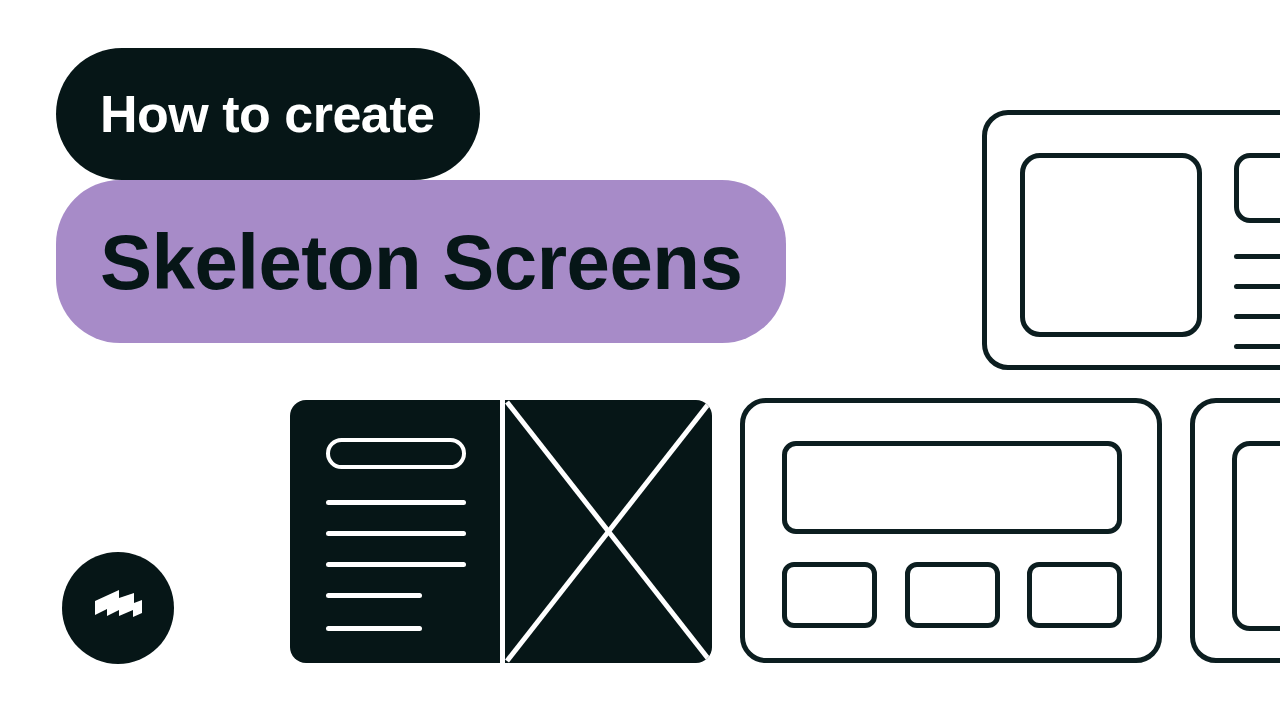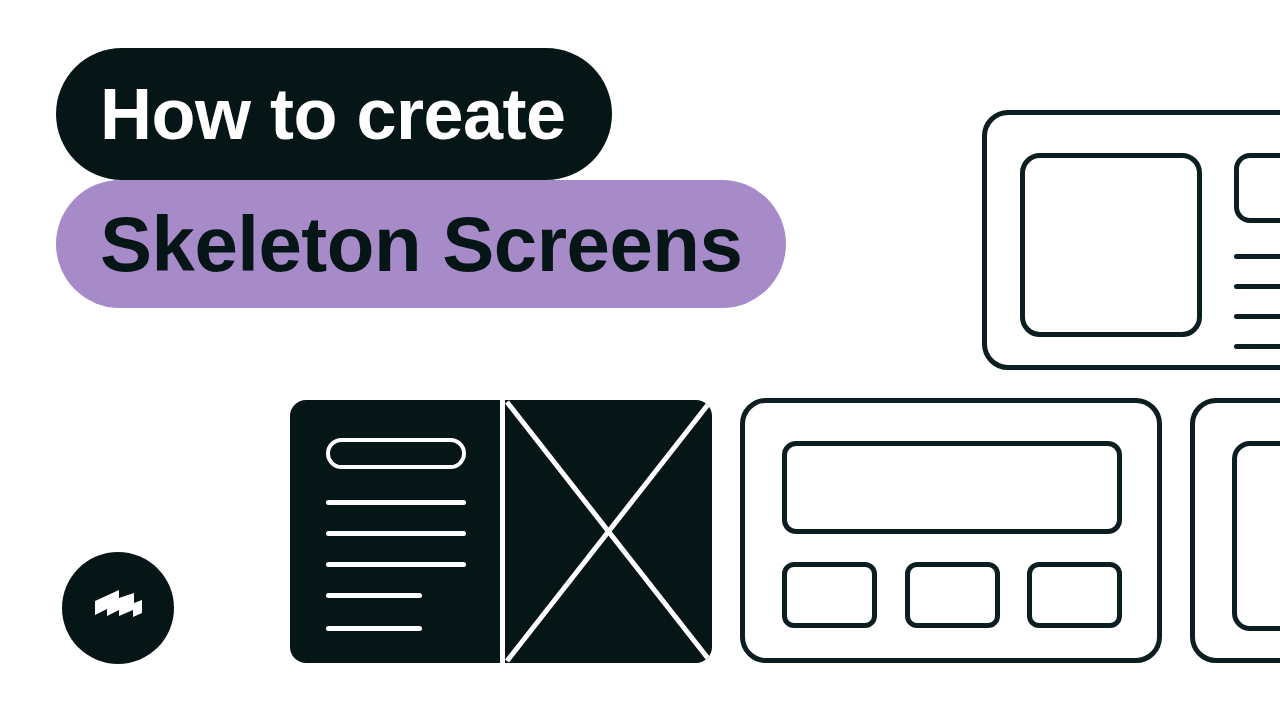--- a/index.html
+++ b/index.html
@@ -35,26 +35,26 @@
   #pill-dark {
     left: 56px;
     top: 48px;
     height: 132px;
     padding: 0 46px 0 44px;
     background: #061617;
     border-radius: 66px;
   }
   #pill-dark .pill-text {
     color: #ffffff;
-    font-size: 72px;
+    font-size: 52px;
   }
   #pill-purple {
     left: 56px;
     top: 180px;
-    height: 128px;
+    height: 163px;
     padding: 0 44px 0 44px;
     background: #a78bc8;
     border-radius: 64px;
     justify-content: center;
   }
   #pill-purple .pill-text {
     color: #061617;
     font-size: 78px;
   }
 

